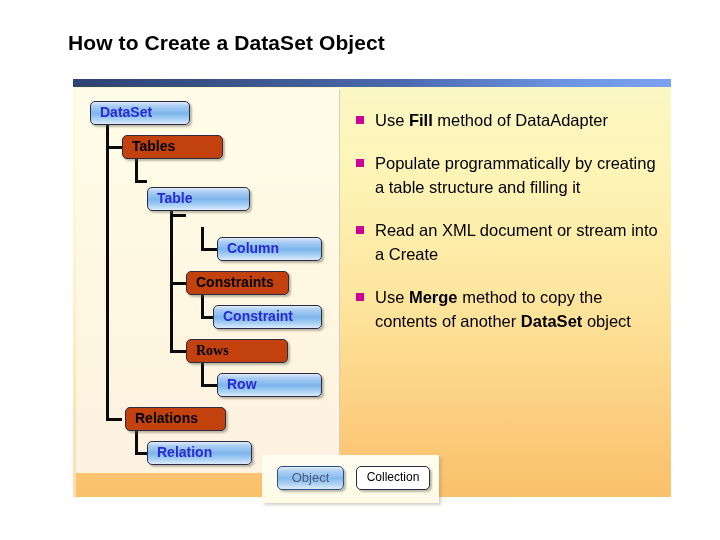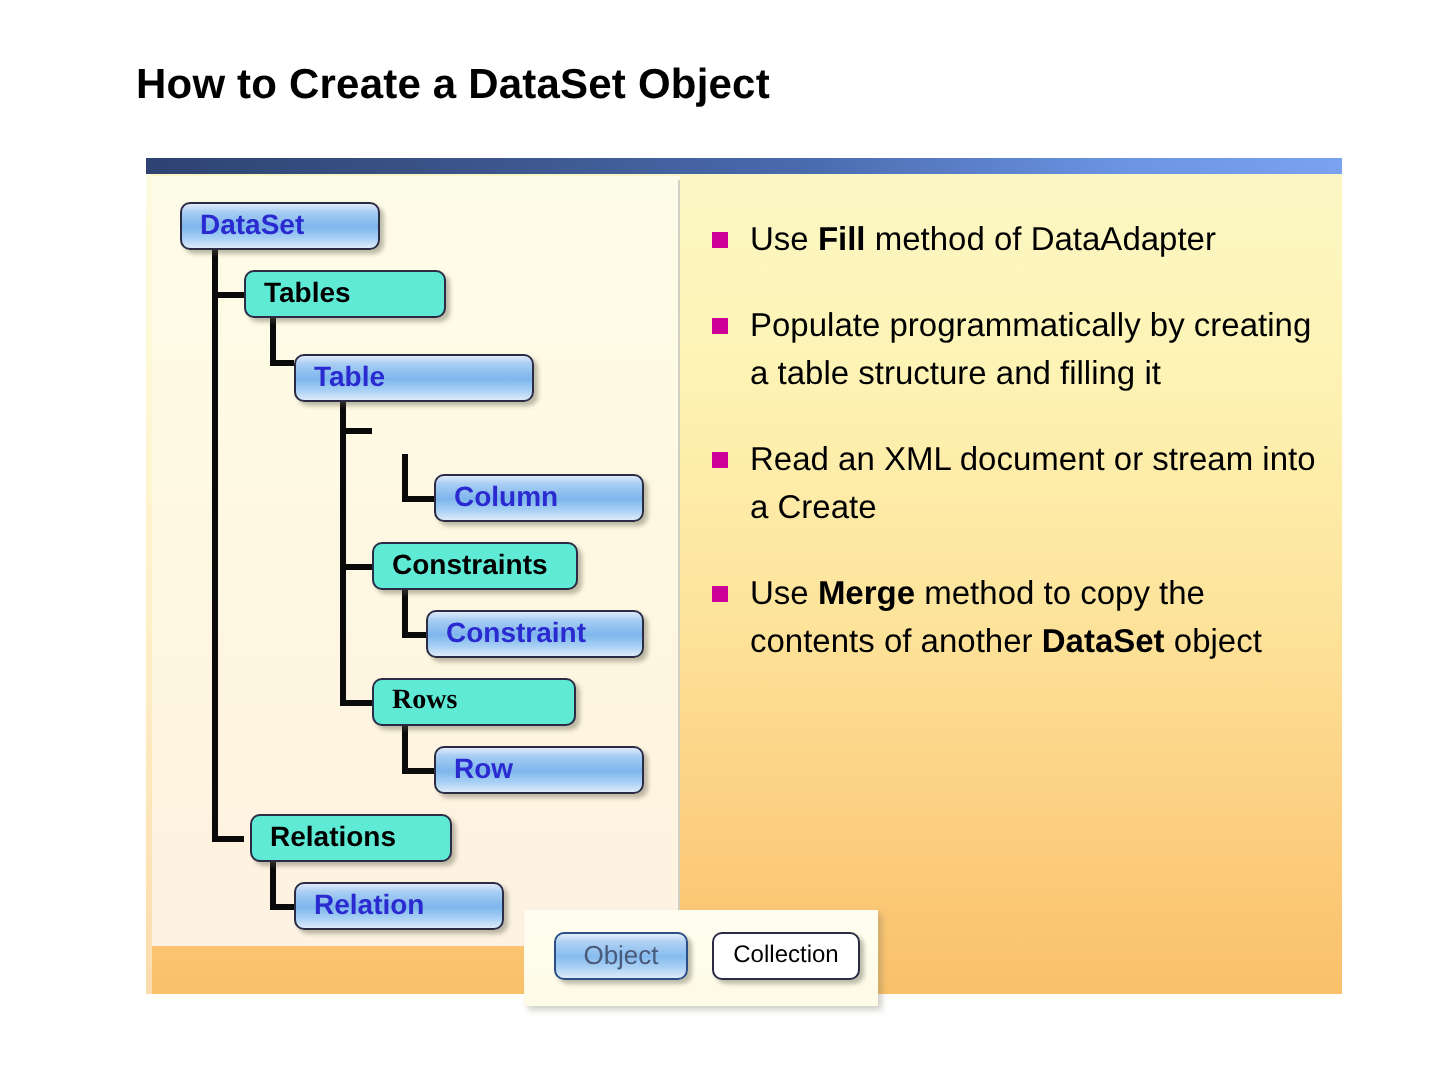--- a/index.html
+++ b/index.html
@@ -94,21 +94,21 @@
     box-sizing: border-box;
     border: 1.3px solid #2b2b45;
     border-radius: 5px;
     font-size: 14px;
     line-height: 21px;
     padding-left: 9px;
     white-space: nowrap;
     box-shadow: 2px 2px 2px rgba(90,90,70,0.40);
   }
   .tnode.collection {
-    background: #5eead4;
+    background: #c2410c;
     color: #000000;
     font-weight: bold;
   }
   .tnode.object {
     background: linear-gradient(to bottom, #dfeaf9 0%, #a9cdf3 18%, #7db6ec 52%, #a8d0f4 78%, #dcebfb 100%);
     color: #2a2ad0;
     font-weight: bold;
   }
 
   .tline {
@@ -214,21 +214,21 @@
       <div class="tline h" style="left: 156px; top: 282px; width: 16px;"></div>
       <div class="tline h" style="left: 156px; top: 350px; width: 16px;"></div>
       <div class="tline v" style="left: 187px; top: 227px; height: 22px;"></div>
       <div class="tline h" style="left: 187px; top: 248px; width: 16px;"></div>
       <div class="tline v" style="left: 187px; top: 295px; height: 22px;"></div>
       <div class="tline h" style="left: 187px; top: 316px; width: 12px;"></div>
       <div class="tline v" style="left: 187px; top: 363px; height: 22px;"></div>
       <div class="tline h" style="left: 187px; top: 384px; width: 16px;"></div>
       <div class="tnode object" style="left: 76px; top: 101px; width: 100px;">DataSet</div>
       <div class="tnode collection" style="left: 108px; top: 135px; width: 101px;">Tables</div>
-      <div class="tnode object" style="left: 133px; top: 177px; width: 120px;">Table</div>
+      <div class="tnode object" style="left: 133px; top: 187px; width: 103px;">Table</div>
       <div class="tnode object" style="left: 203px; top: 237px; width: 105px;">Column</div>
       <div class="tnode collection" style="left: 172px; top: 271px; width: 103px;">Constraints</div>
       <div class="tnode object" style="left: 199px; top: 305px; width: 109px;">Constraint</div>
       <div class="tnode collection" style="left: 172px; top: 339px; width: 102px; font-family: Liberation Serif, serif;">Rows</div>
       <div class="tnode object" style="left: 203px; top: 373px; width: 105px;">Row</div>
       <div class="tnode collection" style="left: 111px; top: 407px; width: 101px;">Relations</div>
       <div class="tnode object" style="left: 133px; top: 441px; width: 105px;">Relation</div>
     </div>
 
   <div id="bullets">

